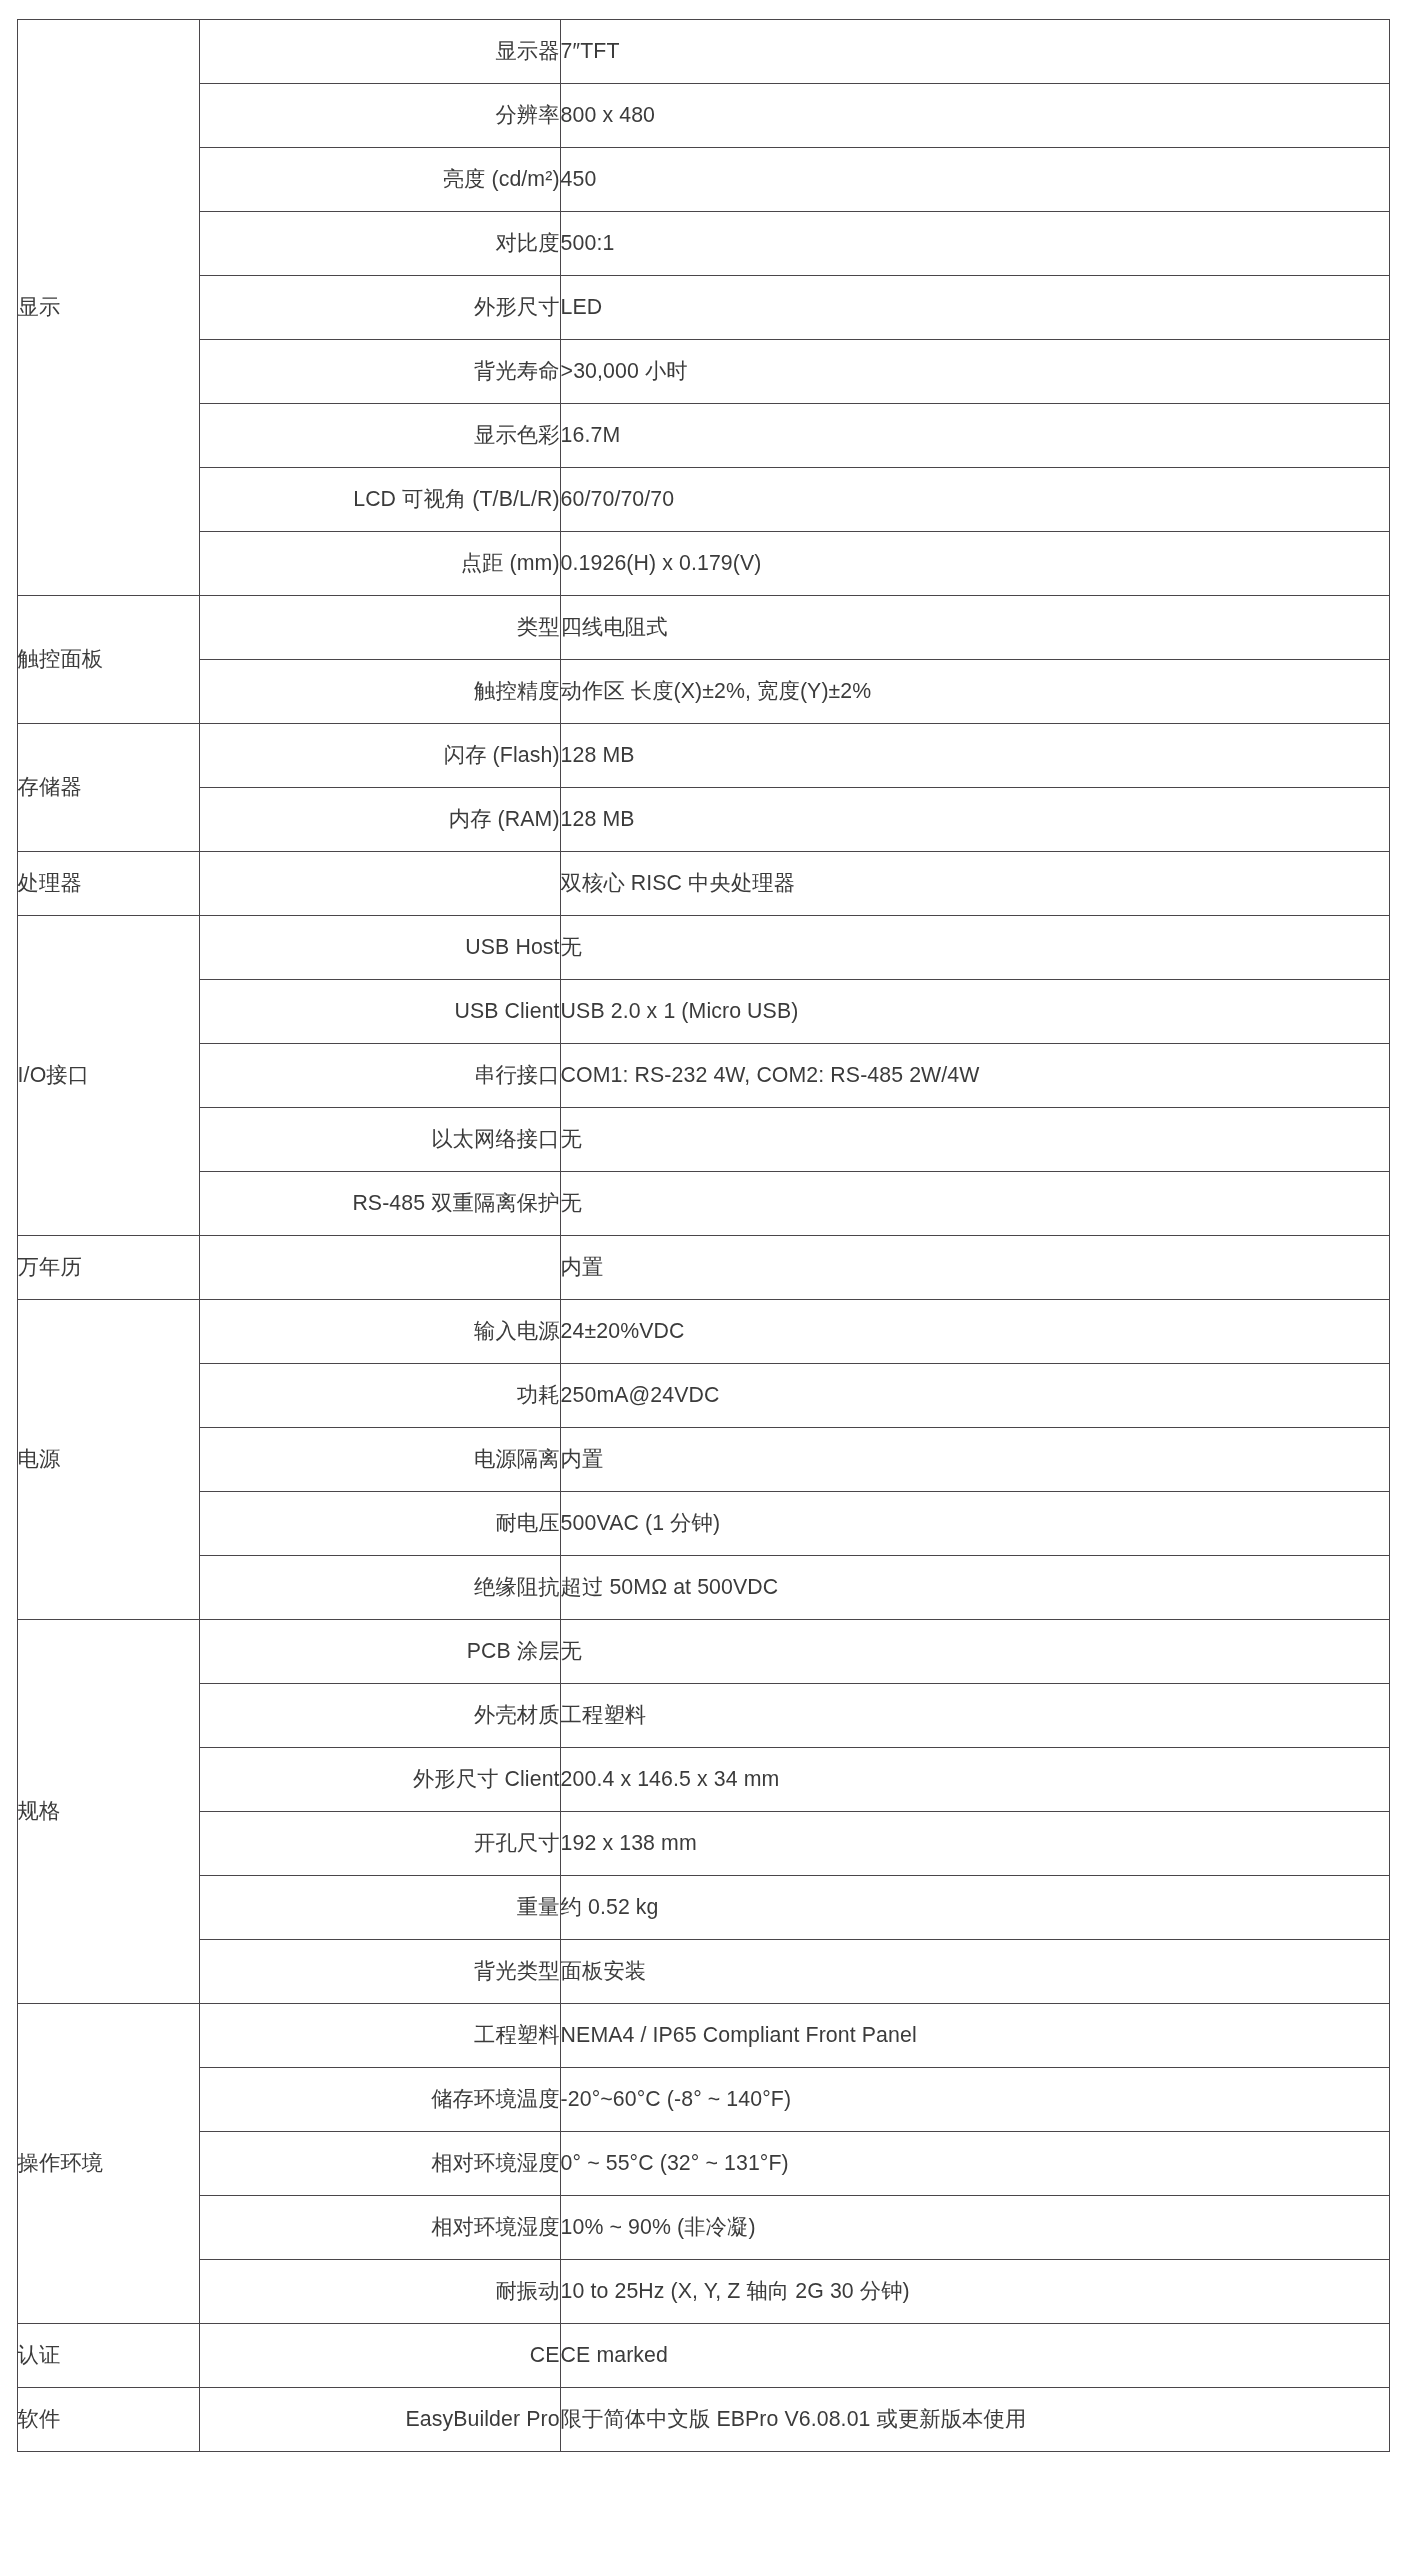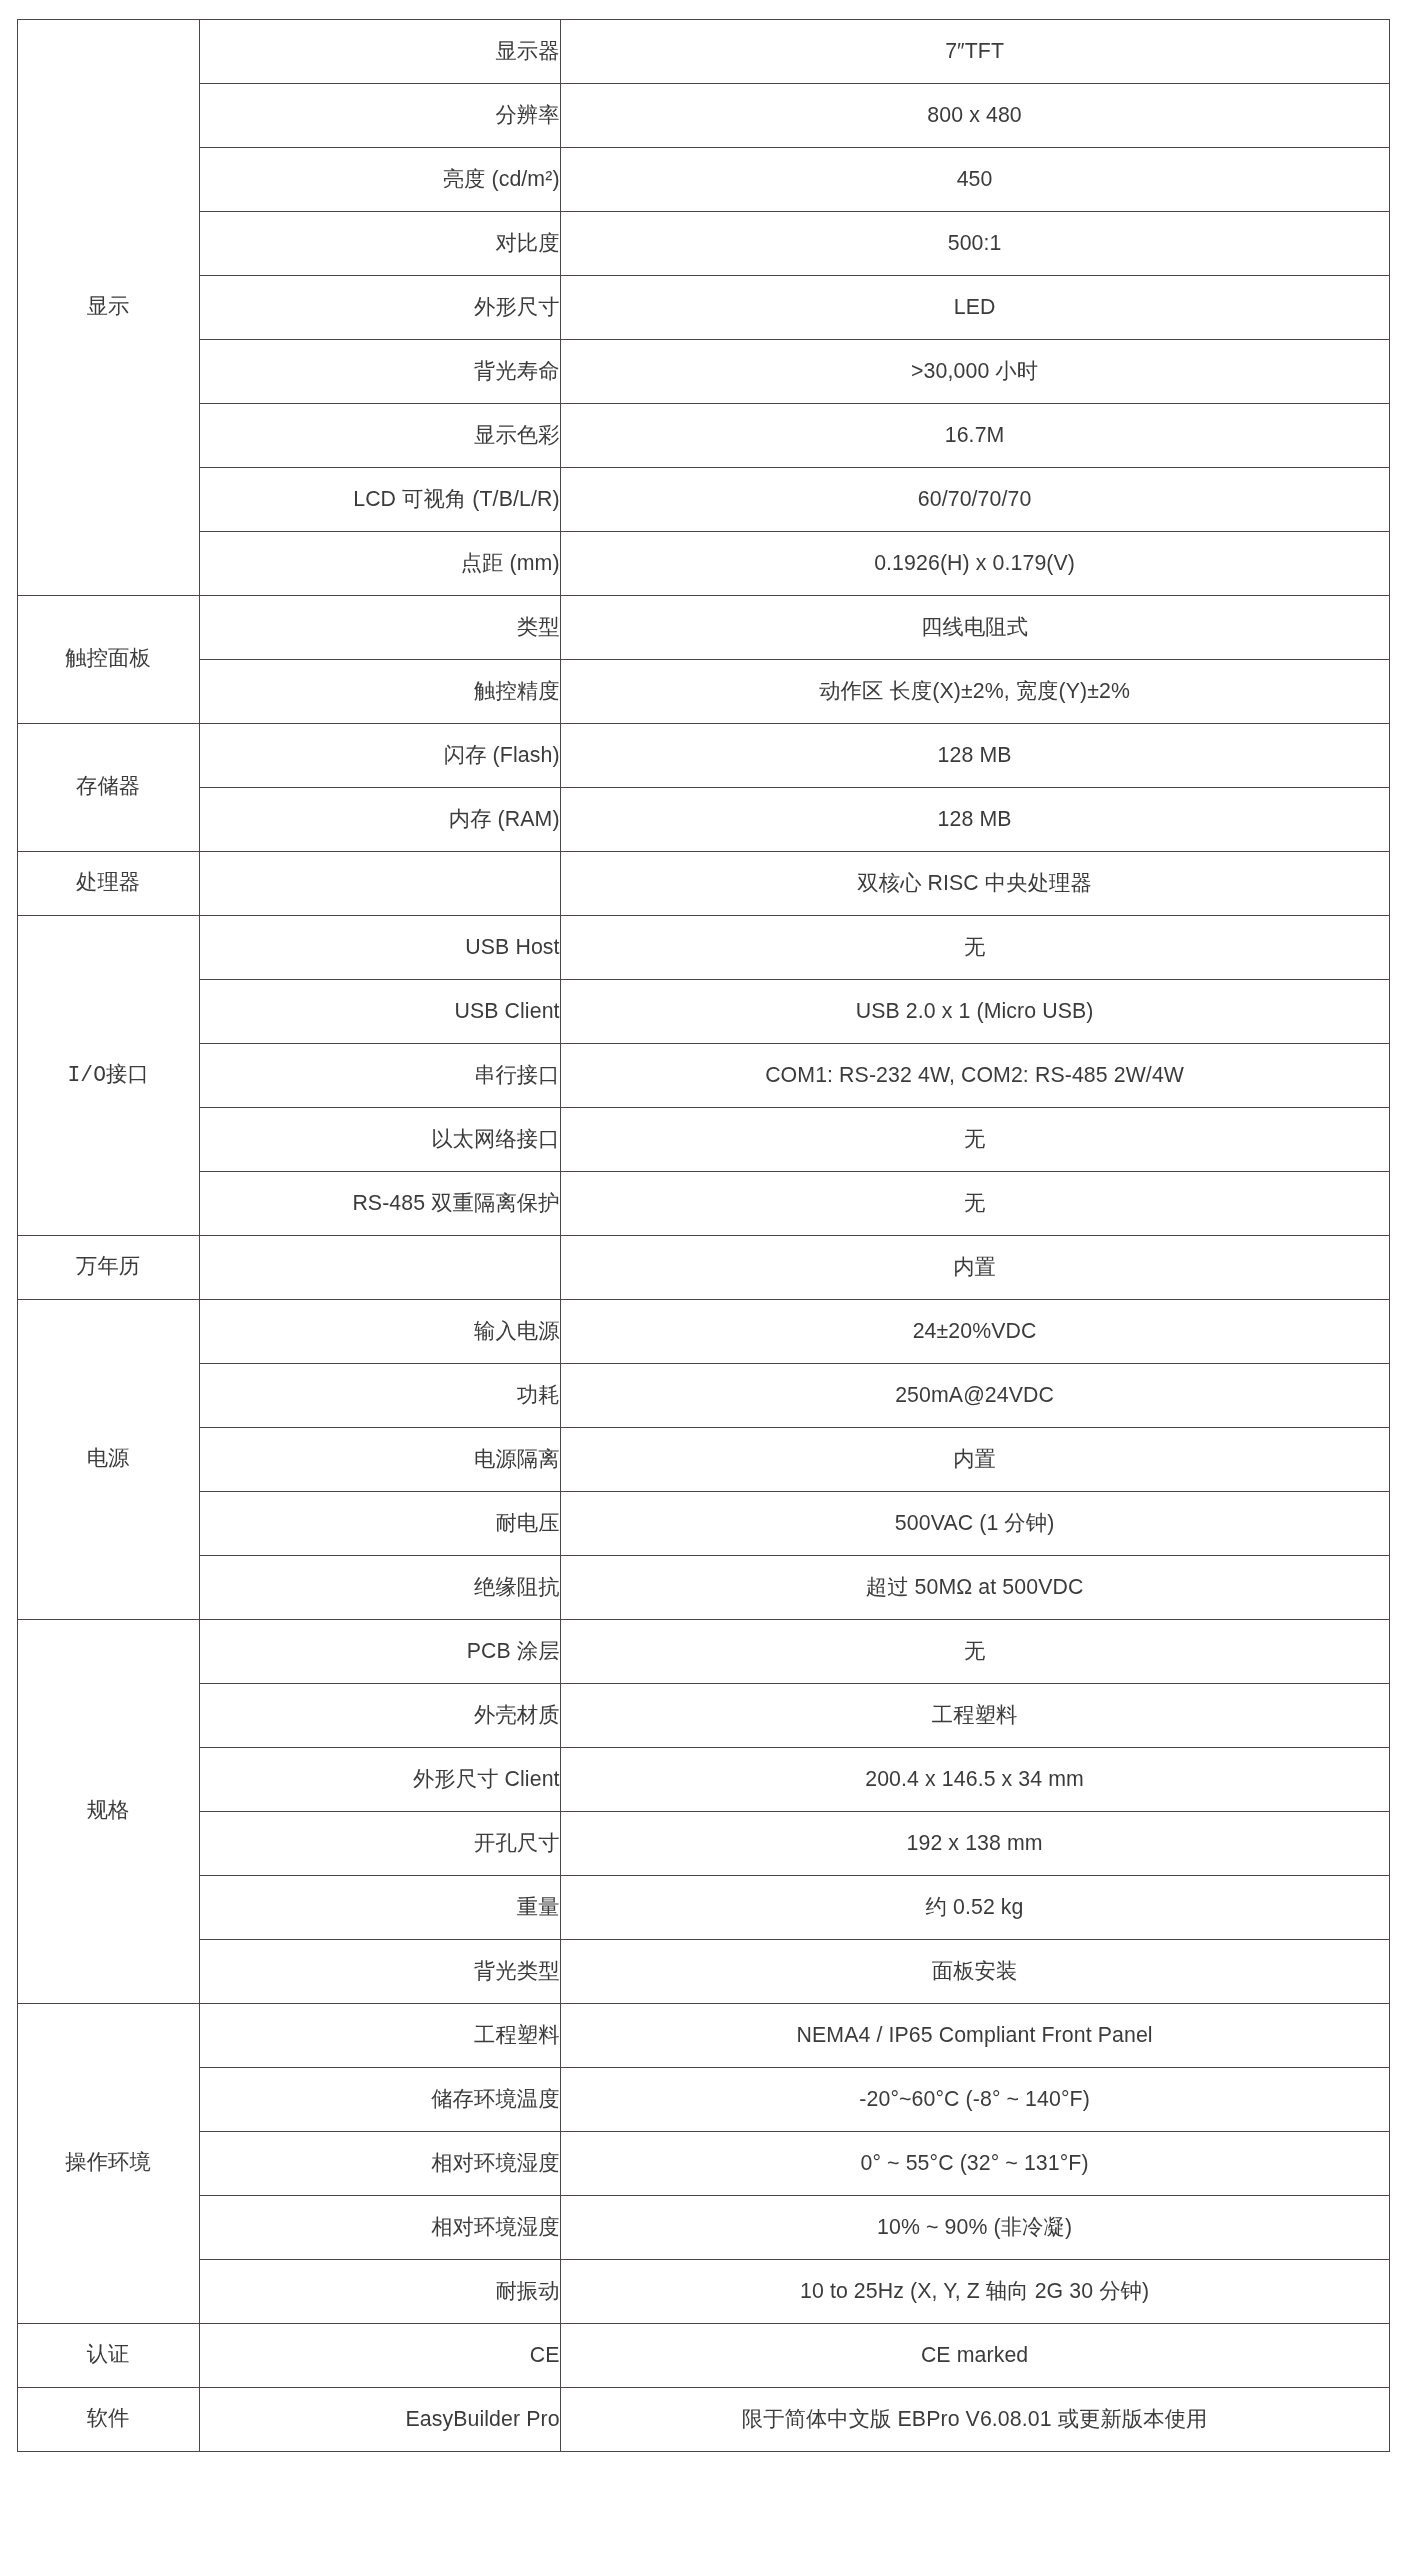--- a/index.html
+++ b/index.html
@@ -35,31 +35,29 @@
     height: 63px;
     padding: 0 0;
     vertical-align: middle;
     font-size: 21.3px;
     line-height: 1.25;
     font-weight: 400;
     color: #3b3b3b;
     letter-spacing: 0.1px;
   }
   td.group {
-    text-align: center;
-    font-size: 21.3px;
-    font-family: Liberation Mono, monospace;
+    text-align: left;
+    font-size: 21.3px;
   }
   td.item {
     text-align: right;
     padding-left: 20.6px;
     font-size: 21.3px;
   }
   td.value {
-    text-align: center;
     font-size: 21.3px;
   }
 </style>
 </head>
 <body>
 
 <div id="sheet">
   <table class="spec">
     <colgroup>
       <col class="c-group">

